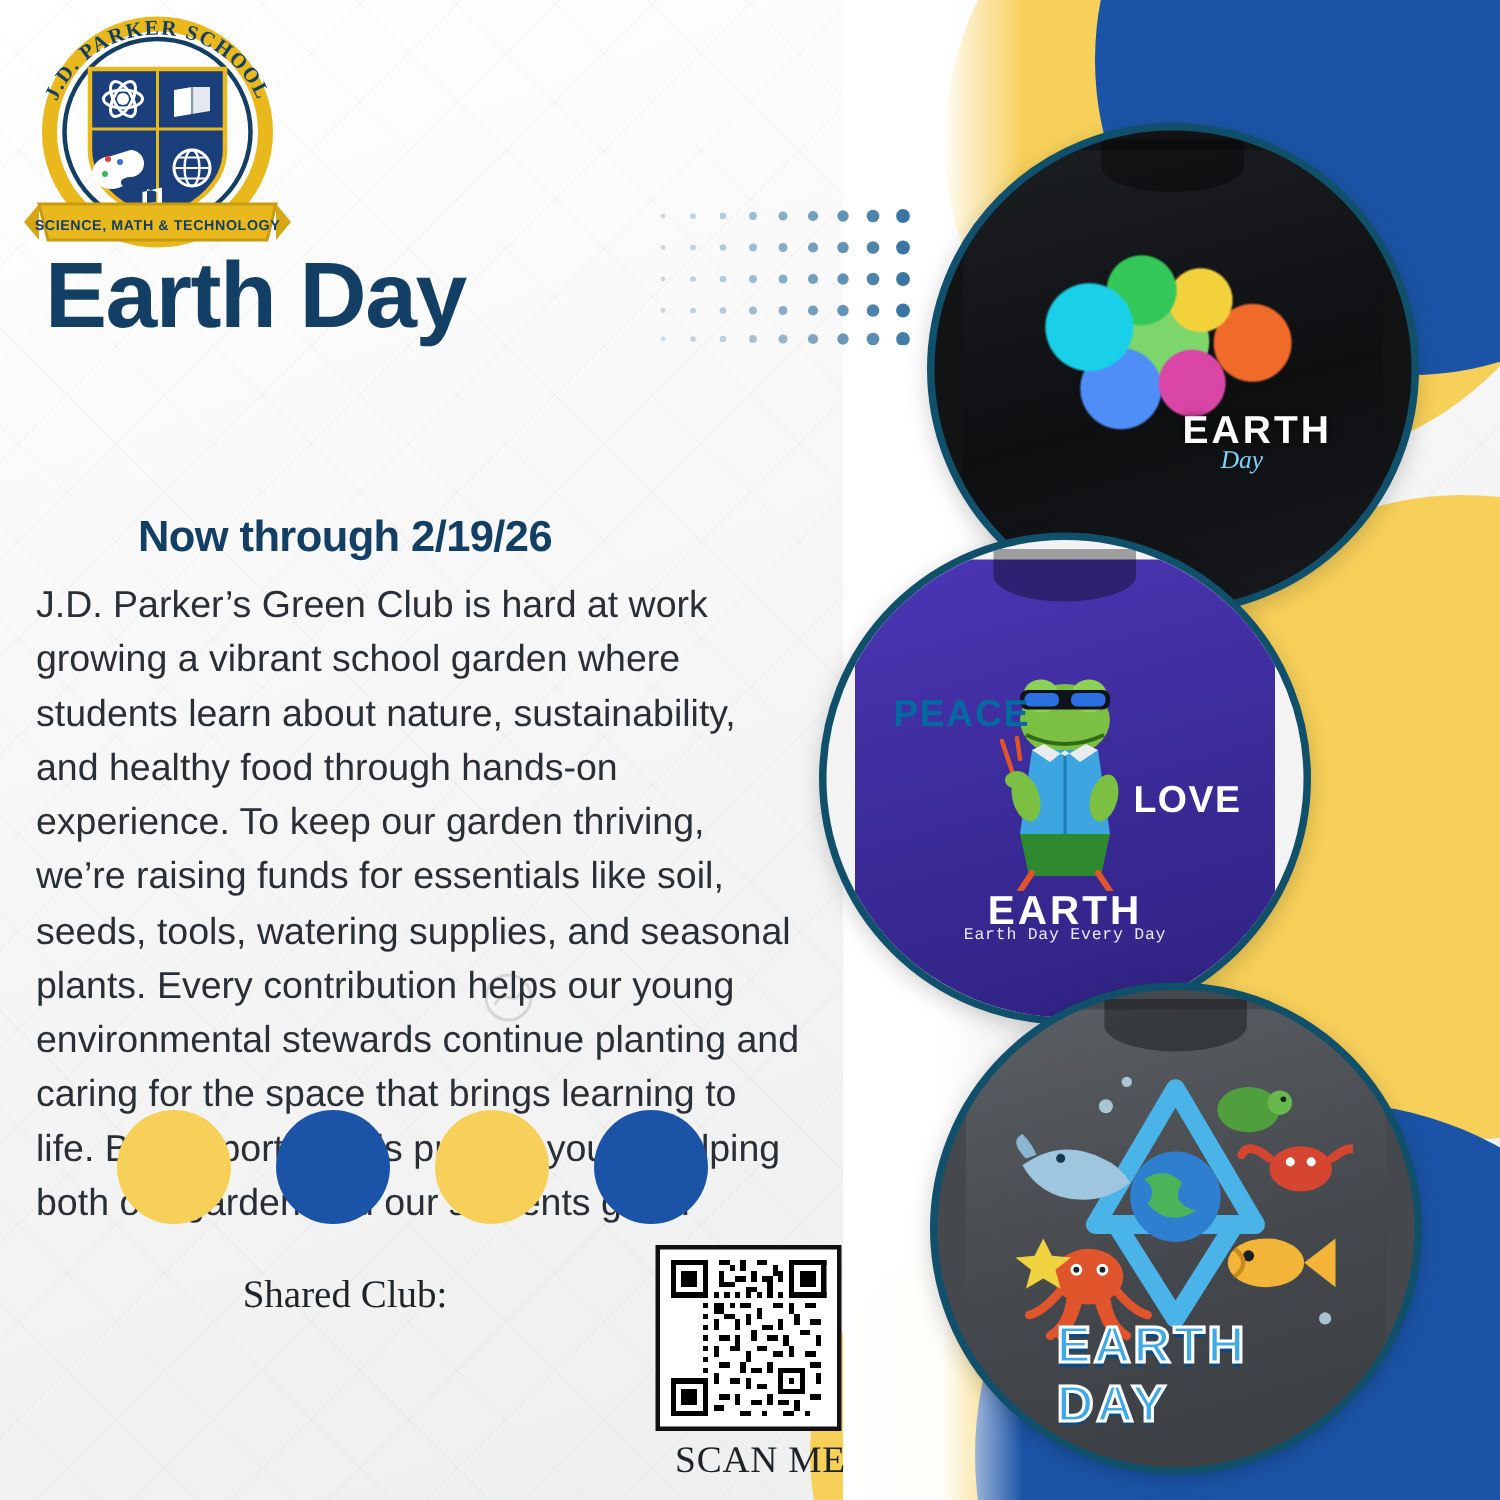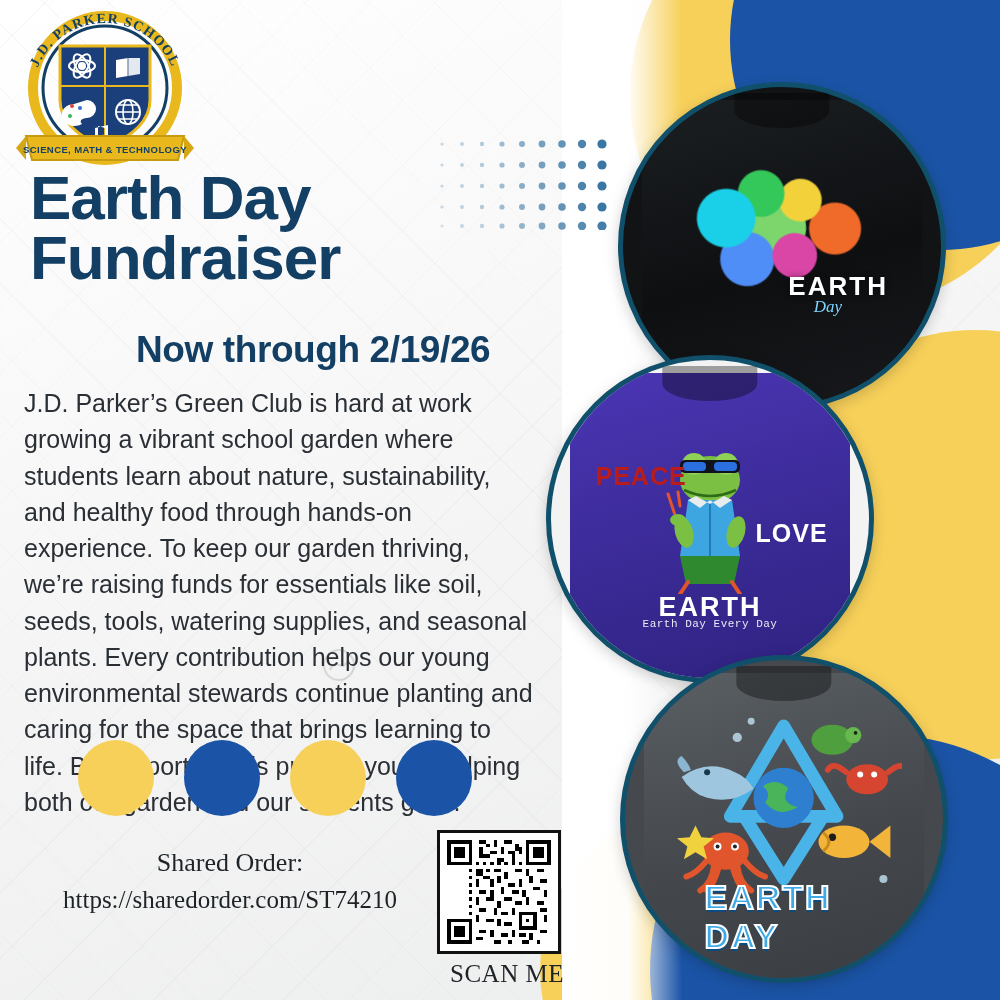--- a/index.html
+++ b/index.html
@@ -99,27 +99,26 @@
     width: 500px;
     color: #123f63;
     font-weight: bold;
     font-size: 62px;
     line-height: 0.96;
     letter-spacing: -1px;
   }
   .headline .l2 { display: block; }
   .subhead {
     position: absolute;
-    top: 329px;
+    top: 342px;
     left: 92px;
-    font-size: 37px;
+    font-size: 29px;
     font-weight: bold;
     color: #123f63;
     letter-spacing: -0.4px;
-    margin-left: 44px;
   }
   .body-copy {
     position: absolute;
     top: 385px;
     left: 24px;
     width: 512px;
     font-size: 25px;
     line-height: 1.45;
     color: #2a2f35;
   }
@@ -283,21 +282,21 @@
   .frog {
     left: 50%;
     top: 50%;
     transform: translate(-50%, -50%);
     width: 112px;
     height: 150px;
   }
   .tee2-peace {
     left: 14%;
     top: 32%;
-    color: #b91c1c;
+    color: #0369a1;
     font-size: 25px;
     font-weight: bold;
     letter-spacing: 1px;
   }
   .tee2-love {
     right: 13%;
     top: 43%;
     color: #ffffff;
     font-size: 25px;
     font-weight: bold;
@@ -450,21 +449,20 @@
     </text>
 
     <path d="M14,128 L172,128 L166,152 L20,152 Z" fill="#e8b81d" stroke="#c79b10" stroke-width="2"></path>
     <path d="M14,128 L4,140 L14,152 Z" fill="#d6a714"></path>
     <path d="M172,128 L182,140 L172,152 Z" fill="#d6a714"></path>
     <text x="93" y="145" text-anchor="middle" font-family="Liberation Sans, sans-serif" font-size="9.5" font-weight="bold" fill="#123f63" letter-spacing="0.4">SCIENCE, MATH &amp; TECHNOLOGY</text>
   </svg>
 
   <div class="headline">
     <span>Earth Day</span>
-    <span class="l2">Fundraiser</span>
   </div>
 
   <div class="subhead">Now through 2/19/26</div>
 
   <div class="body-copy">J.D. Parker’s Green Club is hard at work growing a vibrant school garden where students learn about nature, sustainability, and healthy food through hands-on experience. To keep our garden thriving, we’re raising funds for essentials like soil, seeds, tools, watering supplies, and seasonal plants. Every contribution helps our young environmental stewards continue planting and caring for the space that brings learning to life. By supporting this project, you’re helping both our garden and our students grow.</div>
 
   <div class="contact">
   </div>
 
   <div class="dot-row">
@@ -473,22 +471,21 @@
     <div class="dot" style="background:#f7d05a"></div>
     <div class="dot" style="background:#1b54a6"></div>
   </div>
 
   <svg class="watermark" viewBox="0 0 34 34">
     <circle cx="17" cy="17" r="15" fill="none" stroke="#555" stroke-width="2"></circle>
     <path d="M8,22 C14,8 20,26 26,12" fill="none" stroke="#555" stroke-width="2"></path>
   </svg>
 
   <div class="order-block">
-    <div class="order-label">Shared Order:</div>
-    <div class="order-url">https://sharedorder.com/ST74210</div>
+    <div class="order-label">Shared Club:</div>
   </div>
 
   <div class="qr-wrap">
     <div class="qr-box">
       <svg class="qr-canvas" viewBox="0 0 29 29" shape-rendering="crispEdges">
         <rect width="29" height="29" fill="#ffffff"></rect>
         <g fill="#000000">
 
           <rect x="0" y="0" width="7" height="1"></rect>
             <rect x="0" y="6" width="7" height="1"></rect>

